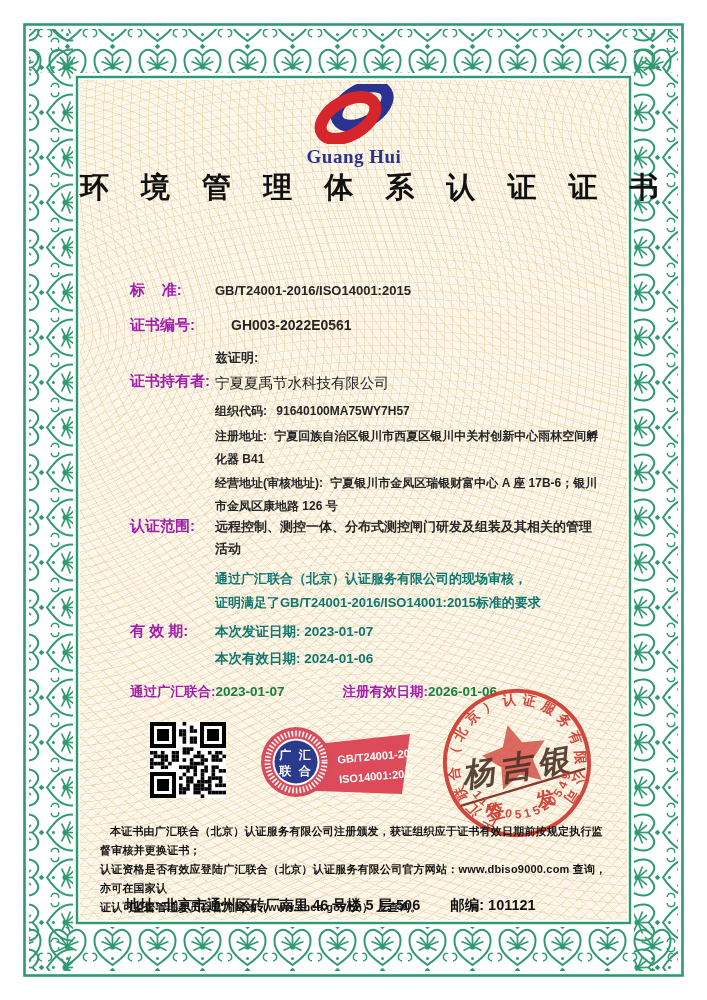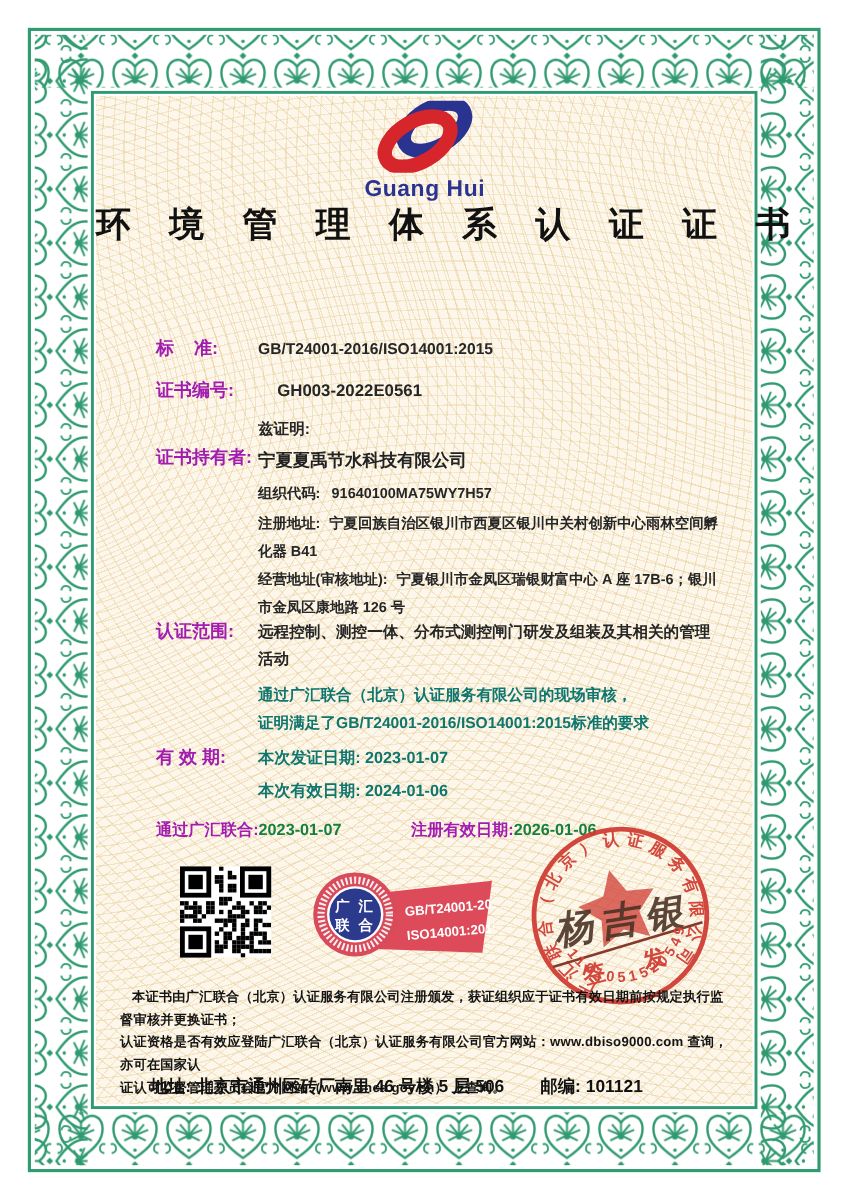--- a/index.html
+++ b/index.html
@@ -5,26 +5,26 @@
   html,body{margin:0;padding:0;background:#ffffff;}
   .cert{position:relative;width:707px;height:1000px;background:#ffffff;overflow:hidden;
         font-family:"Liberation Sans","DejaVu Sans",sans-serif;}
   .abs{position:absolute;}
   .paper{left:80px;top:80px;width:547px;height:840px;background-color:#fcf7ea;
     background-image:
       repeating-radial-gradient(circle at -8% 30%, rgba(228,197,138,.40) 0 1px, transparent 1px 8px),
       repeating-radial-gradient(circle at 108% 6%, rgba(228,197,138,.38) 0 1px, transparent 1px 9px),
       repeating-radial-gradient(circle at 55% 125%, rgba(228,197,138,.32) 0 1px, transparent 1px 8px);}
   .logo-wrap{left:298px;top:84px;width:112px;text-align:center;}
-  .brand{margin-top:-2px;color:#2a3490;font-weight:bold;font-size:19px;letter-spacing:.5px;}
+  .brand{margin-top:-2px;color:#2a3490;font-weight:bold;font-size:19px;letter-spacing:.5px;font-family:Liberation Serif, serif;}
   .title{left:80px;top:168px;width:547px;text-align:center;font-size:29px;font-weight:900;
          color:#111;letter-spacing:12px;white-space:pre;}
   .lbl{font-weight:bold;font-size:15px;color:#a21caf;white-space:pre;}
   .val{font-weight:bold;font-size:13px;color:#262626;}
-  .vallg{font-weight:bold;font-size:14.5px;color:#222;}
+  .vallg{font-weight:normal;font-size:14.5px;color:#222;}
   .block{font-weight:bold;font-size:12px;color:#262626;line-height:23px;}
   .scope{font-weight:bold;font-size:13px;color:#262626;line-height:22px;}
   .datephrase{font-weight:bold;font-size:13.5px;color:#0f766e;}
   .regrow{left:130px;top:683px;width:460px;display:flex;align-items:baseline;}
   .regrow .lbl{font-size:13.5px;}
   .regrow .v{font-weight:bold;font-size:13.5px;color:#15803d;}
   .regrow .second{margin-left:58px;}
   .qr{left:150px;top:722px;width:76px;height:76px;background:#fff;}
   .qf{position:absolute;width:26px;height:26px;border:4px solid #000;background:#fff;box-sizing:border-box;}
   .qf i{position:absolute;left:3px;top:3px;width:12px;height:12px;background:#000;display:block;}

